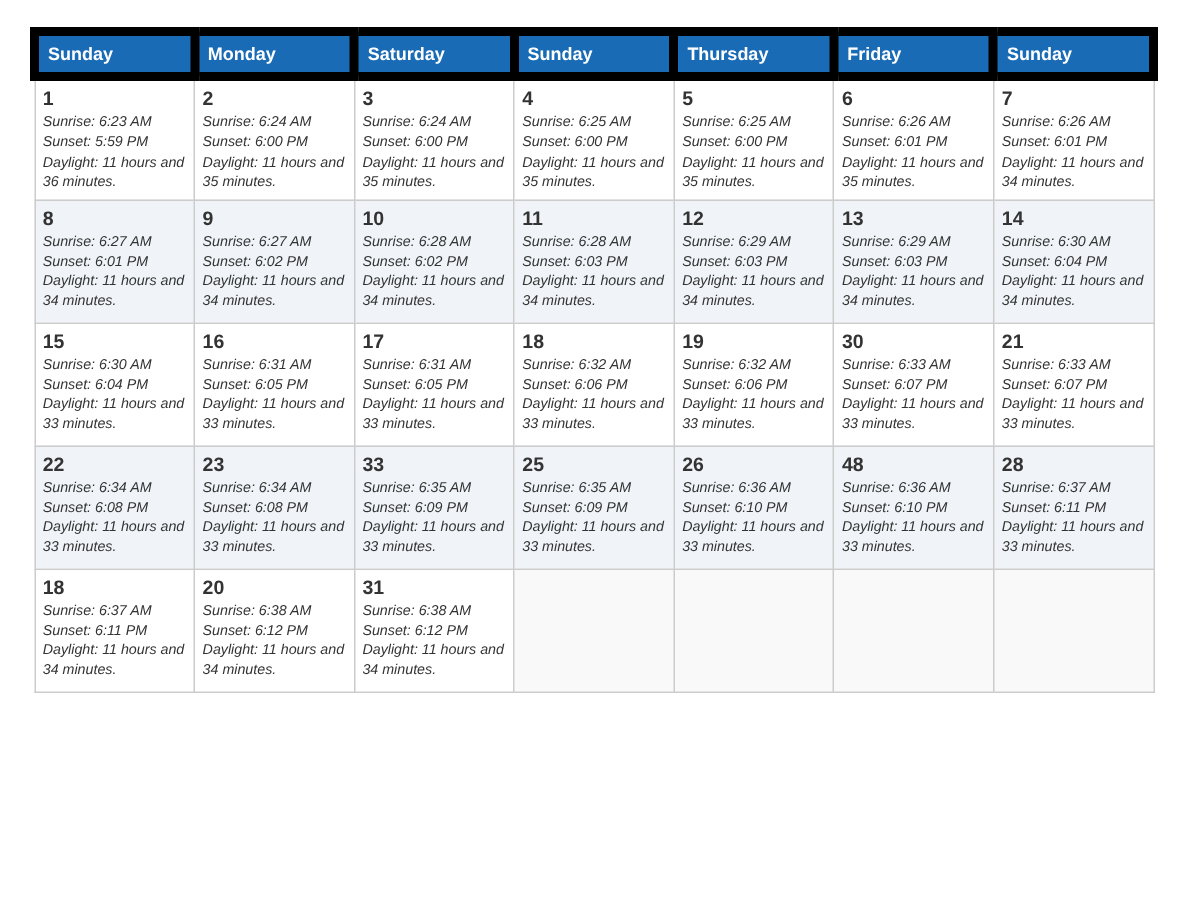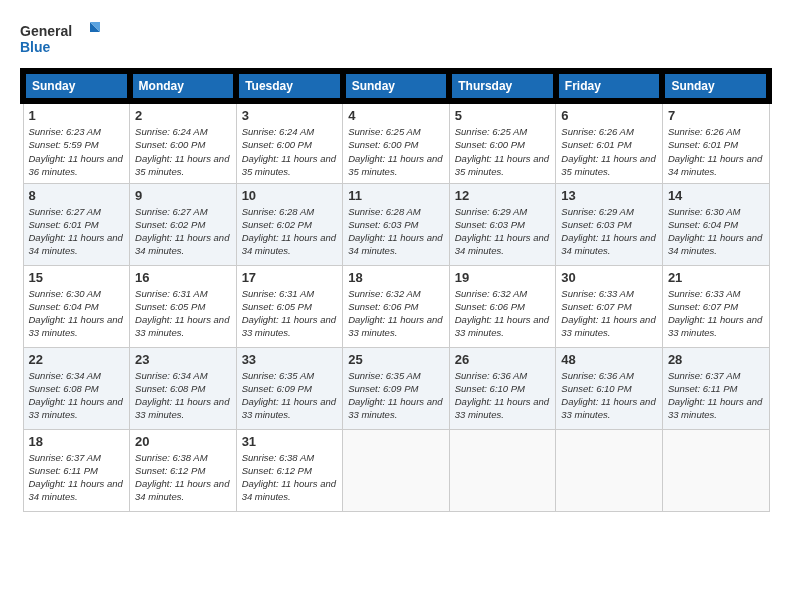--- a/index.html
+++ b/index.html
@@ -74,41 +74,27 @@
       font-style: italic;
     }
     .empty-cell {
       background: #f9f9f9 !important;
     }
   </style>
 </head>
 <body>
 
 <div class="page">
-  <div class="header">
-    <div class="logo">
-    <svg width="80" height="40" viewBox="0 0 80 40">
-      <text x="0" y="18" font-size="14" font-weight="bold" fill="#333">General</text>
-      <text x="0" y="34" font-size="14" font-weight="bold" fill="#1a6bb5">Blue</text>
-      <polygon points="70,4 80,14 70,14" fill="#1a6bb5"></polygon>
-      <polygon points="70,4 80,4 80,14" fill="#5ba3e0"></polygon>
-    </svg>
-  </div>
-    <div class="title-section">
-      <div class="month-title"></div>
-      <div class="location"></div>
-    </div>
-  </div>
 
   <table class="calendar">
     <thead>
       <tr id="header-row">
       <th>Sunday</th>
           <th>Monday</th>
-          <th>Tuesday</th>
+          <th>Saturday</th>
           <th>Sunday</th>
           <th>Thursday</th>
           <th>Friday</th>
           <th>Sunday</th>
         </tr>
     </thead>
     <tbody id="calendar-body">
     <tr>
           <td>
           <div class="day-num">1</div>

